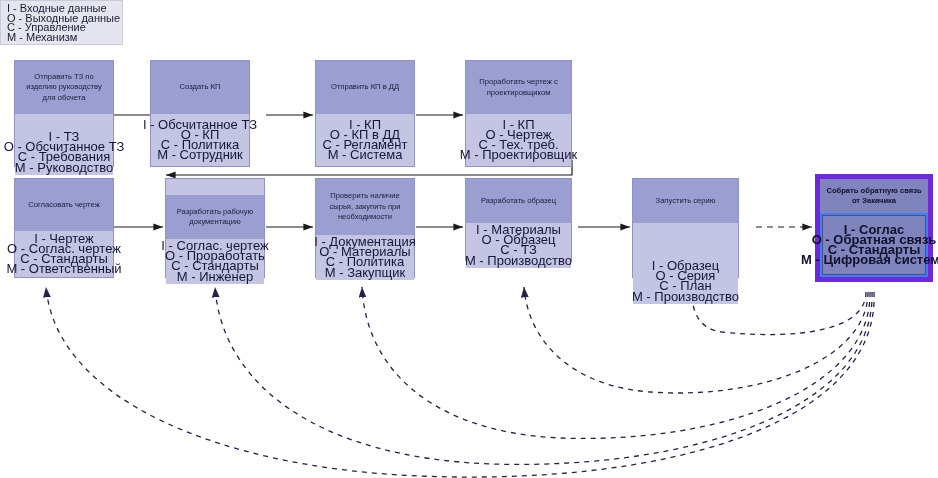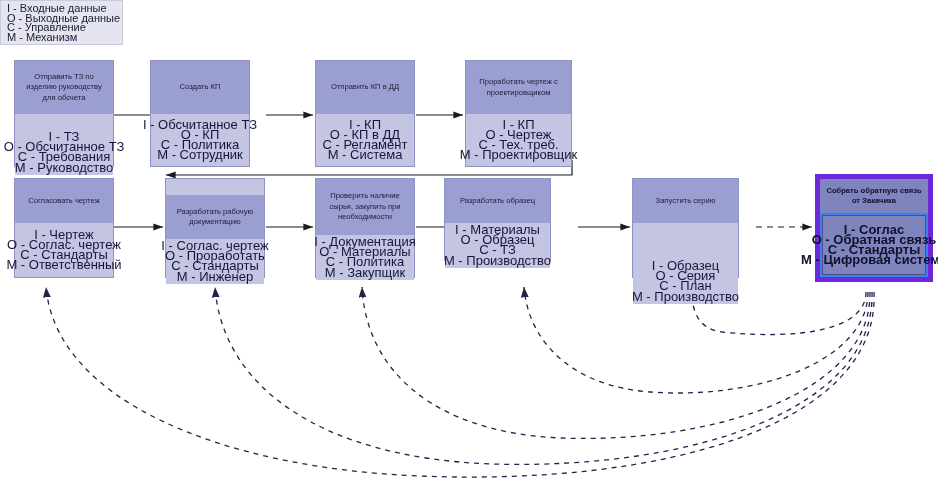--- a/index.html
+++ b/index.html
@@ -143,21 +143,21 @@
     <div class="head" style="height:53px;">Проработать чертеж с проектировщиком</div>
     <div class="body">
       <div class="ln">I - КП</div>
       <div class="ln">O - Чертеж</div>
       <div class="ln">C - Тех. треб.</div>
       <div class="ln">M - Проектировщик</div>
     </div>
   </div>
 
   <div class="box" style="left:14px;top:178px;width:100px;height:100px;">
-    <div class="head" style="height:44px;">Согласовать чертеж</div>
+    <div class="head" style="height:52px;">Согласовать чертеж</div>
     <div class="body">
       <div class="ln">I - Чертеж</div>
       <div class="ln">O - Соглас. чертеж</div>
       <div class="ln">C - Стандарты</div>
       <div class="ln">M - Ответственный</div>
     </div>
   </div>
 
   <div class="box" style="left:165px;top:178px;width:100px;height:100px;">
     <div class="head" style="height:44px;margin-top:16px;">Разработать рабочую документацию</div>
@@ -172,21 +172,21 @@
   <div class="box" style="left:315px;top:178px;width:100px;height:100px;">
     <div class="head" style="height:56px;">Проверить наличие сырья, закупить при необходимости</div>
     <div class="body">
       <div class="ln">I - Документация</div>
       <div class="ln">O - Материалы</div>
       <div class="ln">C - Политика</div>
       <div class="ln">M - Закупщик</div>
     </div>
   </div>
 
-  <div class="box" style="left:444px;top:178px;width:107px;height:83px;">
+  <div class="box" style="left:465px;top:178px;width:107px;height:83px;">
     <div class="head" style="height:44px;">Разработать образец</div>
     <div class="body">
       <div class="ln">I - Материалы</div>
       <div class="ln">O - Образец</div>
       <div class="ln">C - ТЗ</div>
       <div class="ln">M - Производство</div>
     </div>
   </div>
 
   <div class="box" style="left:632px;top:178px;width:107px;height:100px;gap:36px;">

